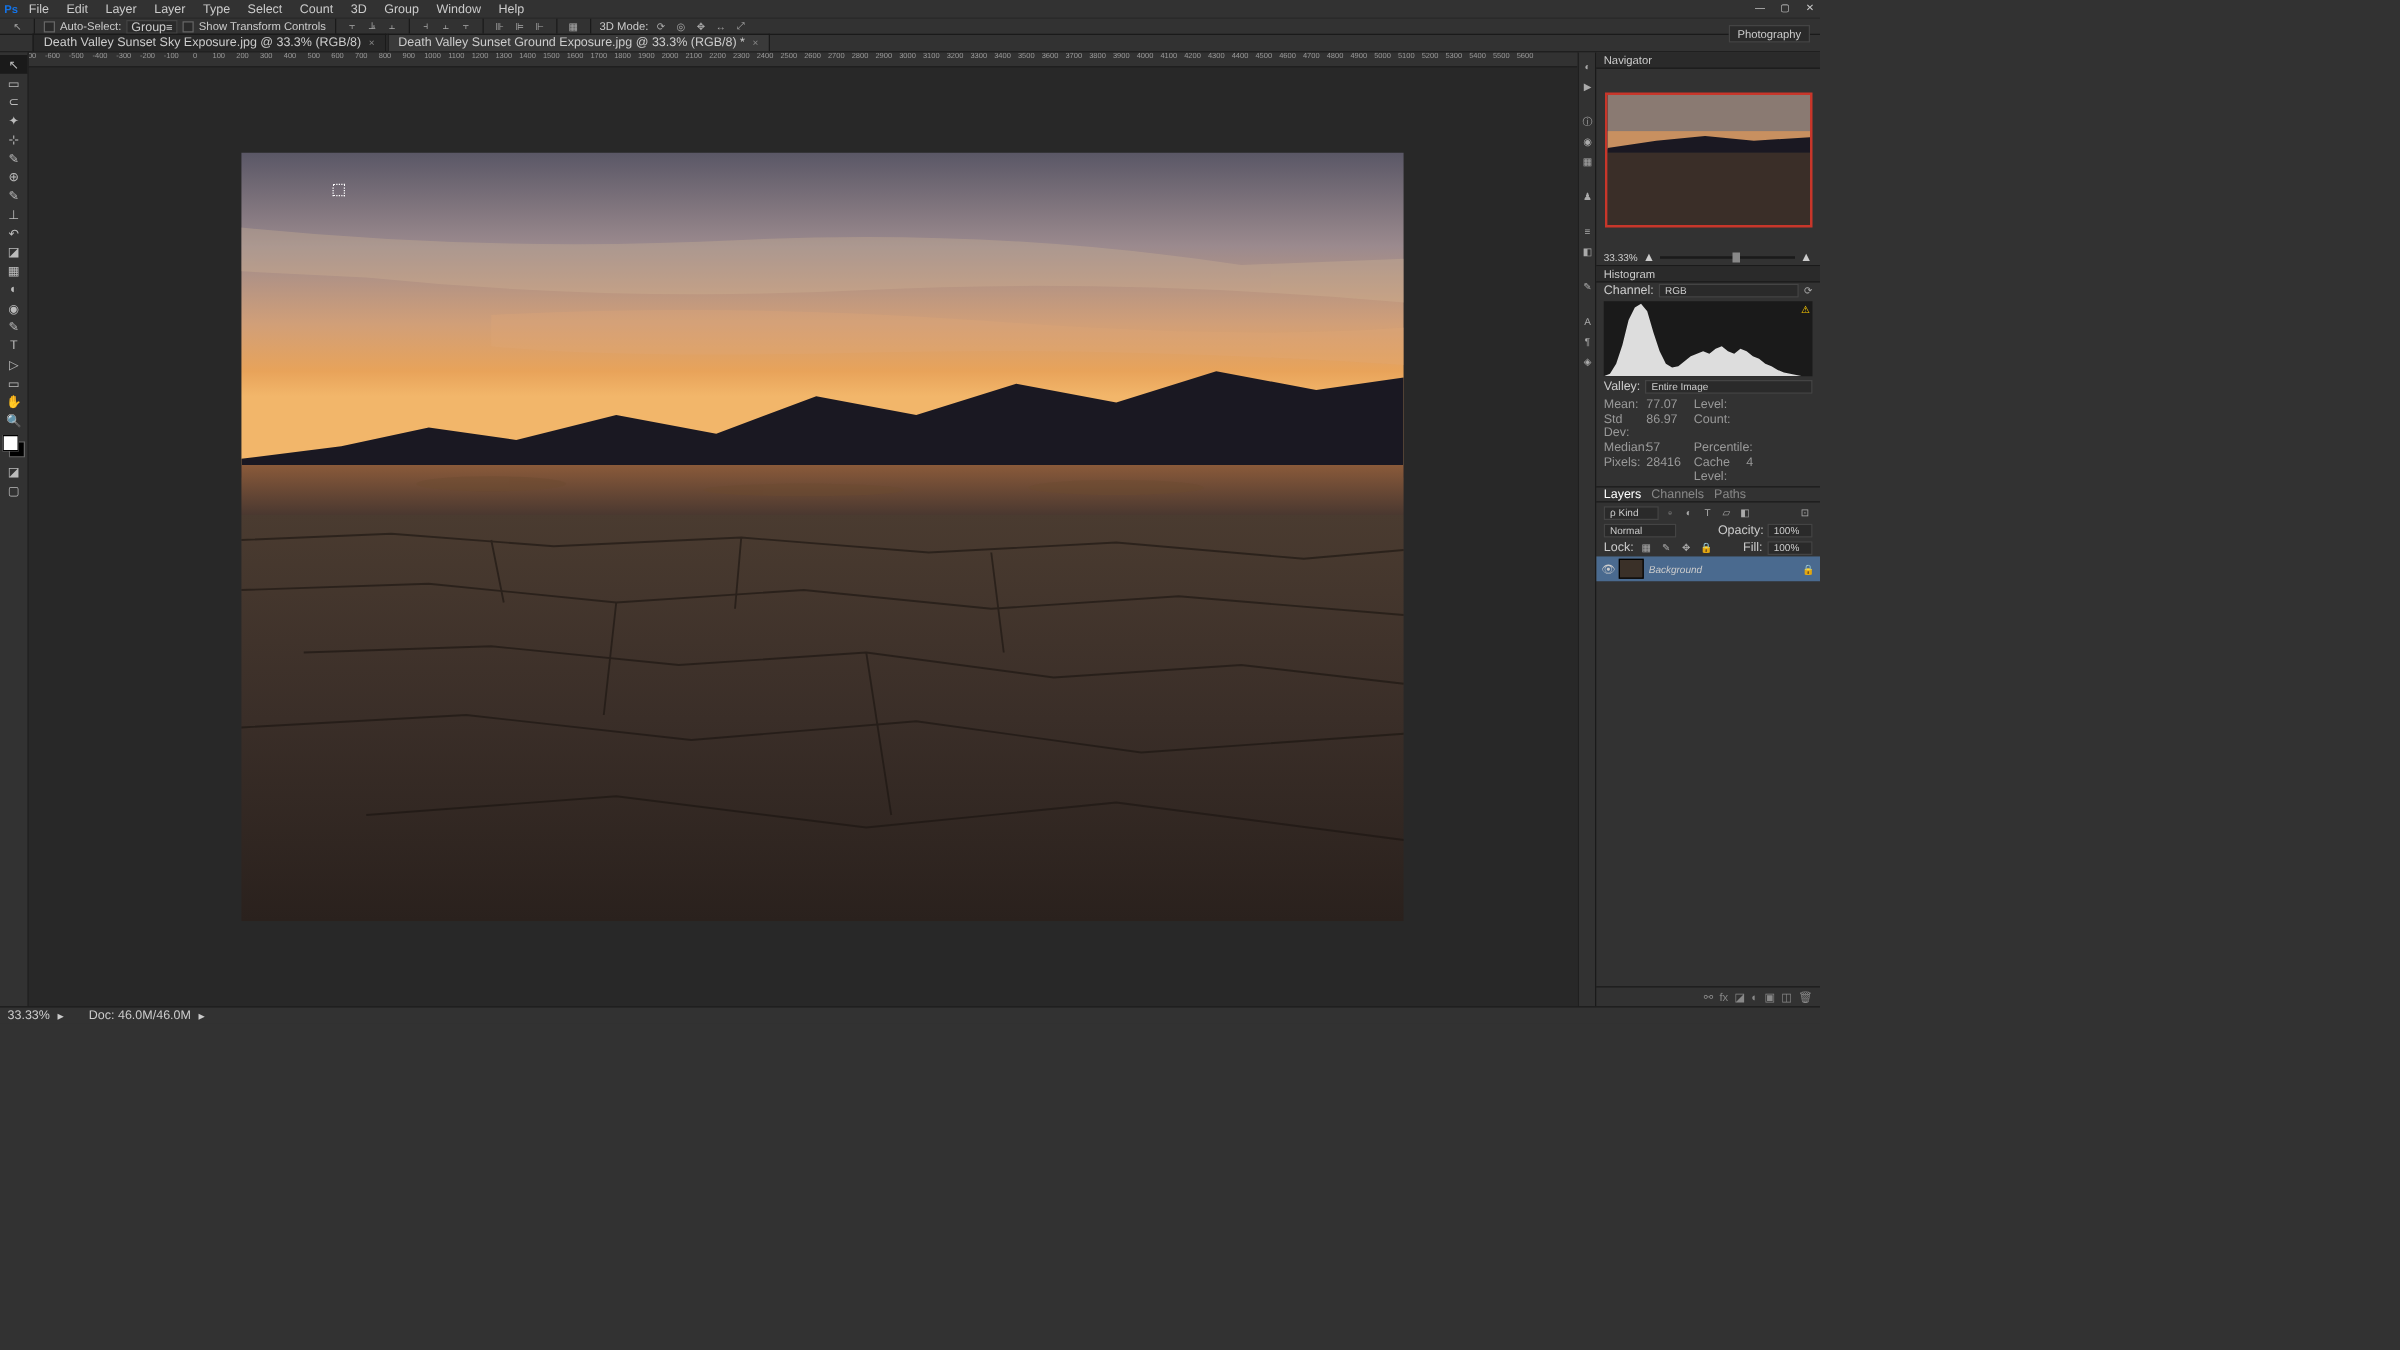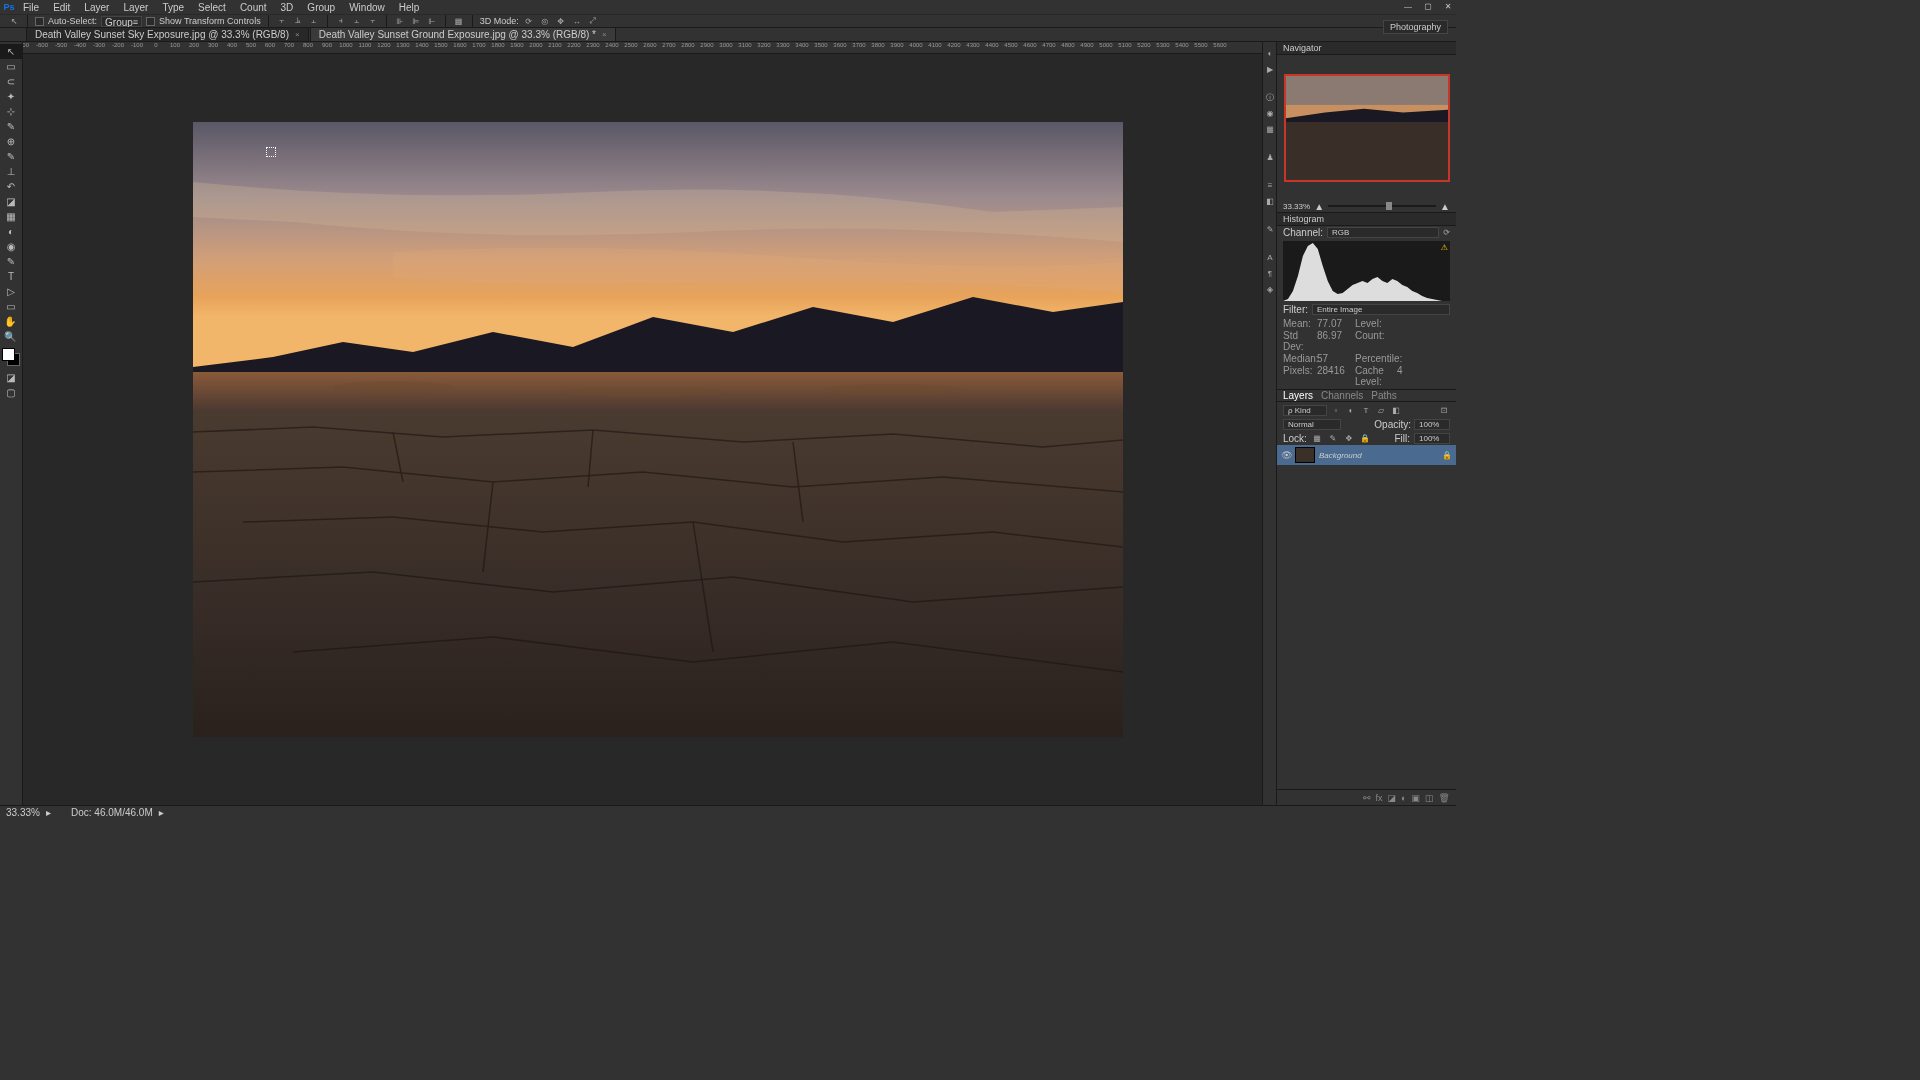--- a/index.html
+++ b/index.html
@@ -327,21 +327,21 @@
         <span class="hist-select">RGB</span>
         <span class="hist-icon">⟳</span>
       </div>
       <div class="histogram-box">
         <span class="hist-warn">⚠</span>
         <svg class="hist-svg" viewBox="0 0 168 60" preserveAspectRatio="none">
           <path d="M0,60 L5,58 L10,50 L15,35 L20,15 L25,5 L30,2 L35,8 L40,25 L45,40 L50,50 L55,53 L60,52 L65,48 L70,44 L75,42 L80,40 L85,42 L90,38 L95,36 L100,40 L105,42 L110,38 L115,40 L120,44 L125,46 L130,50 L135,52 L140,55 L145,57 L150,58 L155,59 L160,60 L168,60 Z" fill="#ddd"></path>
         </svg>
       </div>
       <div class="hist-row">
-        <span>Filter:</span>
+        <span>Valley:</span>
         <span class="hist-select">Entire Image</span>
       </div>
       <div class="stats">
         <div class="stats-grid">
           <span>Mean:</span>
             <span>77.07</span>
             <span>Level:</span>
             <span></span>
           <span>Std Dev:</span>
             <span>86.97</span>

